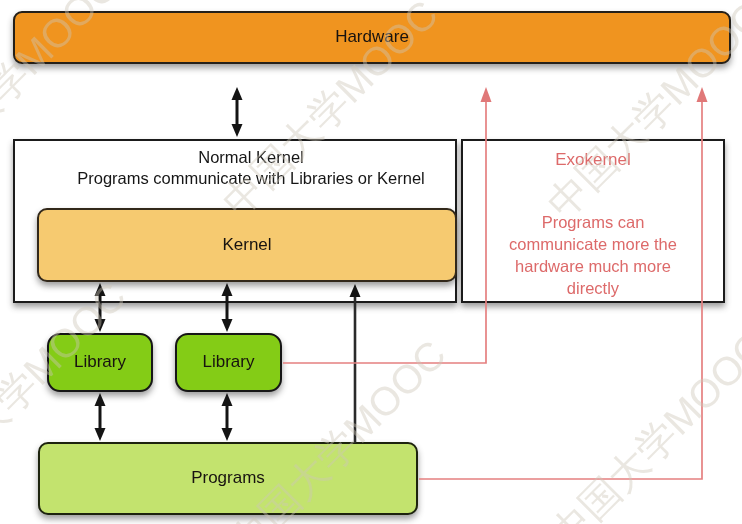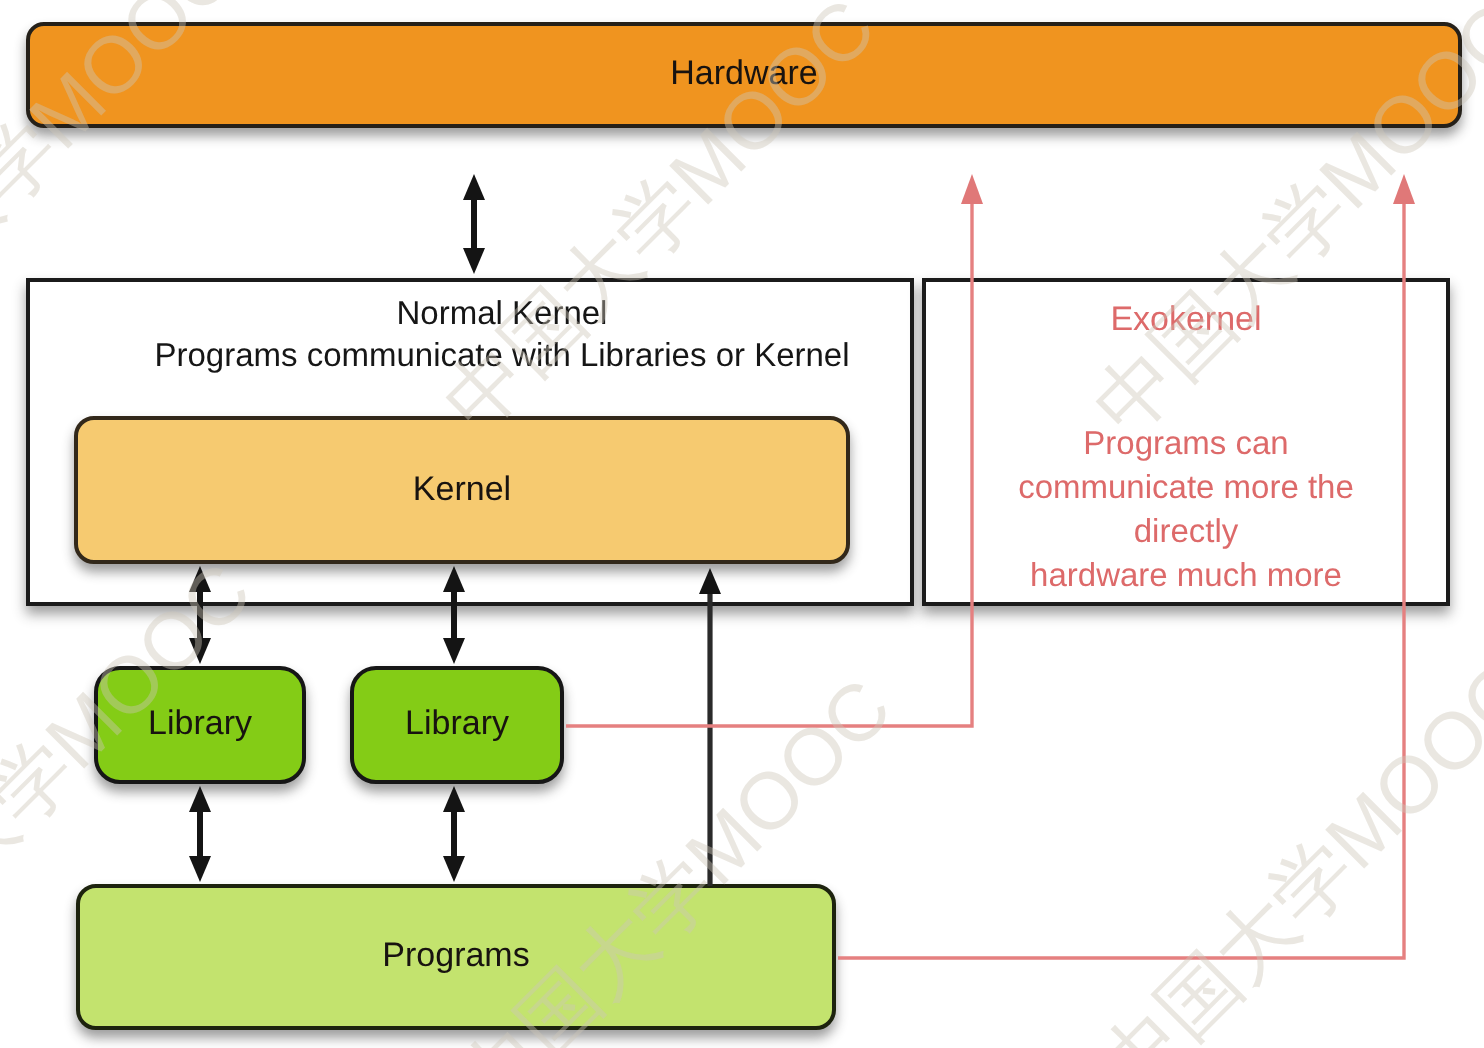--- a/index.html
+++ b/index.html
@@ -50,21 +50,21 @@
   #normal-kernel .nk-text {
     margin-top: 6px;
     text-align: center;
     font-size: 16.5px;
     line-height: 21px;
     color: #161616;
     margin-left: 32px;
   }
   
   #kernel {
-    left: 37px; top: 208px; width: 388px; height: 74px;
+    left: 37px; top: 208px; width: 420px; height: 74px;
     background: #F6CA70;
     border-color: #32281a;
     border-radius: 10px;
     z-index: 3;
   }
   
   #exokernel {
     left: 461px; top: 139px; width: 264px; height: 164px;
     background: #ffffff;
     border-color: #1b1b1b;
@@ -142,22 +142,22 @@
 
   <div class="box" id="kernel">
     <span class="label">Kernel</span>
   </div>
 
   <div class="box" id="exokernel">
     <div class="exo-title">Exokernel</div>
     <div class="exo-desc">
       <div>Programs can</div>
       <div>communicate more the</div>
+      <div>hardware much more</div>
       <div>directly</div>
-      <div>hardware much more</div>
     </div>
   </div>
 
   <div class="box library" id="library-1">
     <span class="label">Library</span>
   </div>
   <div class="box library" id="library-2">
     <span class="label">Library</span>
   </div>
 

